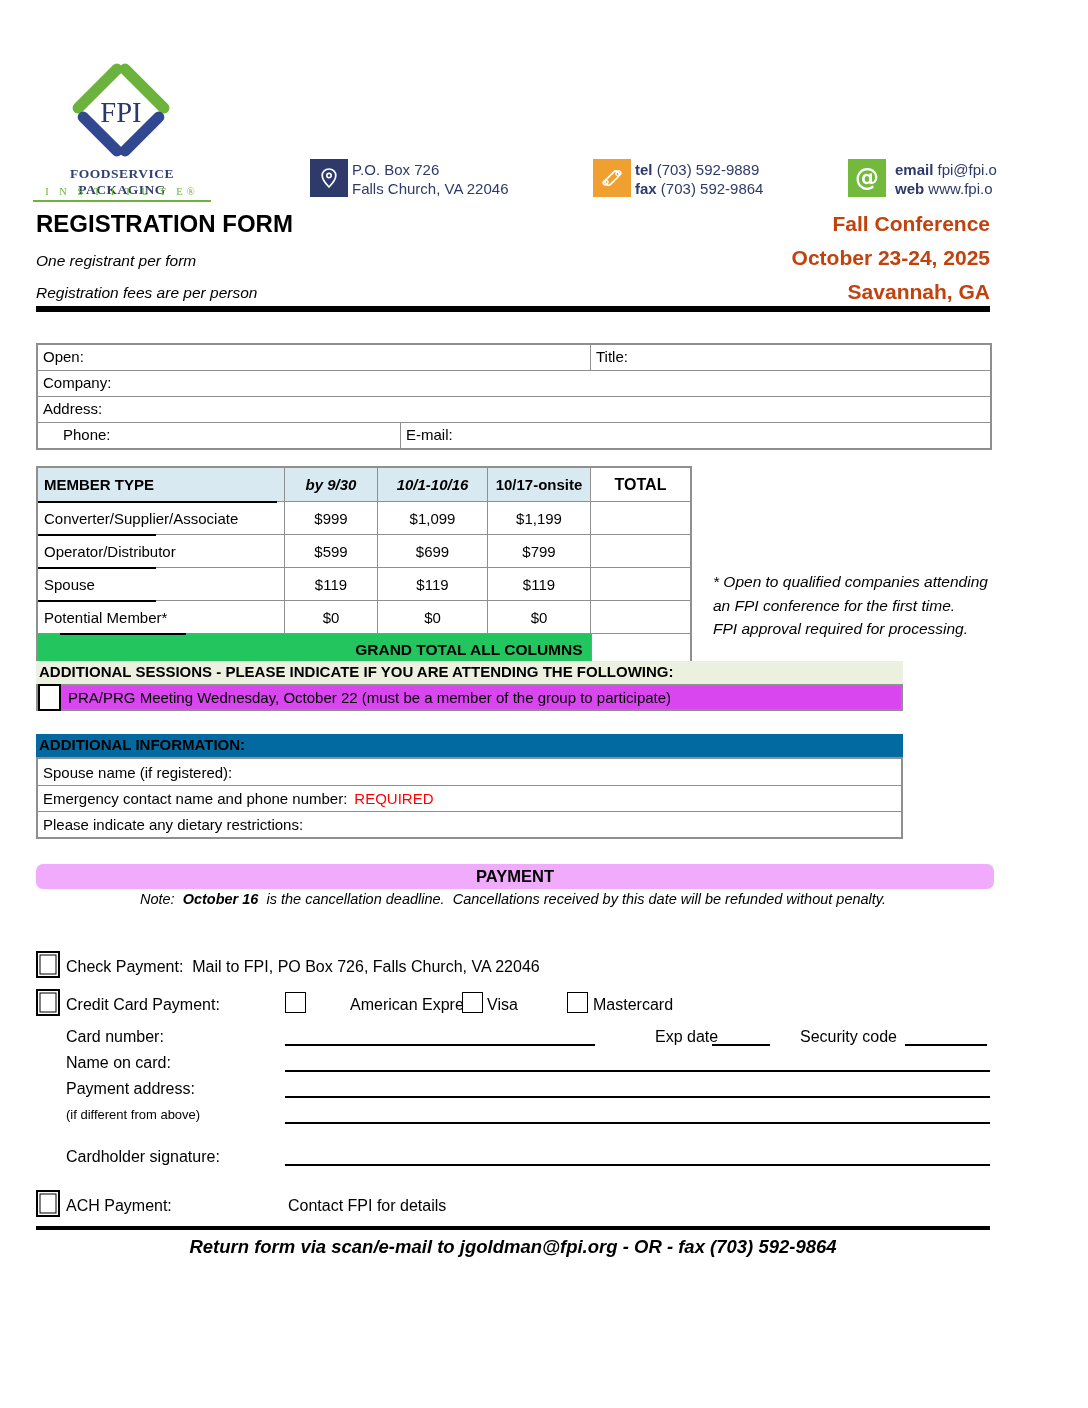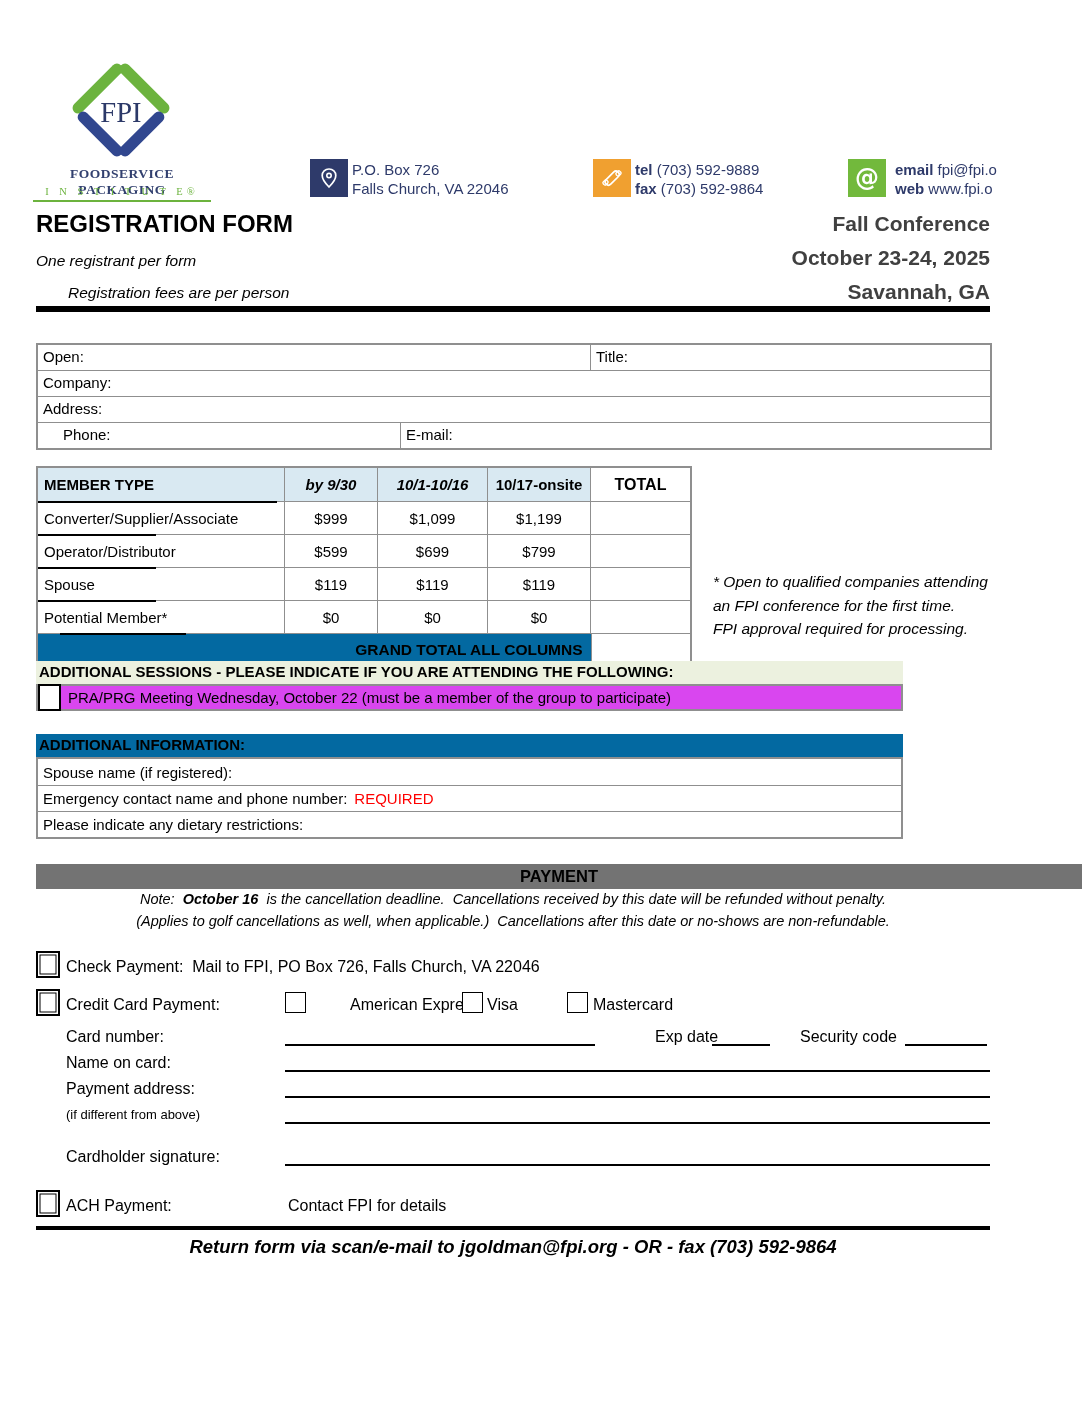--- a/index.html
+++ b/index.html
@@ -24,21 +24,21 @@
   .ctext { position:absolute; font-size:15px; color:#2e3a6a; line-height:19px; }
   .ctext b { font-weight:bold; }
   .ctext.loc { left:352px; top:160px; }
   .ctext.tel { left:635px; top:160px; }
   .ctext.eml { left:895px; top:160px; }
   .at-glyph { color:#fff; font-size:24px; font-weight:bold; font-family:"DejaVu Sans", sans-serif; }
 
   
   .h-title { position:absolute; left:36px; top:210px; font-size:24px; font-weight:bold; letter-spacing:0px; }
   .h-sub { position:absolute; left:36px; font-size:15.5px; font-style:italic; }
-  .h-right { position:absolute; right:98px; text-align:right; color:#404040; font-weight:bold; }
+  .h-right { position:absolute; right:98px; text-align:right; color:#c2410c; font-weight:bold; }
   .rule-thick { position:absolute; left:36px; width:954px; background:#000; }
 
   
   .ftable { position:absolute; border:2px solid #8f8f8f; background:#fff; }
   .frow { display:flex; border-top:1.6px solid #8f8f8f; }
   .frow:first-child { border-top:none; }
   .fcell { border-left:1.6px solid #8f8f8f; padding:3px 5px; font-size:15px; height:25px; }
   .fcell:first-child { border-left:none; }
 
   
@@ -49,41 +49,41 @@
   .fees .c1 { width:93px; justify-content:center; }
   .fees .c2 { width:110px; justify-content:center; }
   .fees .c3 { width:103px; justify-content:center; }
   .fees .c4 { width:100px; }
   .fees .hdr { background:#d9e9f2; font-weight:bold; }
   .fees .hdr.white { background:#fff; justify-content:center; font-size:16px; }
   .fees .it { font-style:italic; }
   .blk-ul::after { content:""; position:absolute; left:0; bottom:-2px; height:2.5px; background:#000; width:48%; }
   .blk-ul.w97::after { width:97%; }
   .blk-ul.off::after { left:9%; width:51%; }
-  .gt-cell { width:556px; background:#0369a1; font-weight:bold; display:flex; align-items:center; justify-content:flex-end; padding-right:8px; font-size:15.5px; }
+  .gt-cell { width:556px; background:#22c55e; font-weight:bold; display:flex; align-items:center; justify-content:flex-end; padding-right:8px; font-size:15.5px; }
 
   .footnote { position:absolute; left:713px; top:570px; font-style:italic; font-size:15.5px; line-height:23.5px; }
 
   
   .sec-hdr { position:absolute; left:36px; width:867px; height:23px; font-weight:bold; font-size:15px; padding:2px 3px; }
   .sec-green { background:#ecf1df; }
   .sec-peach { background:#0369a1; }
 
   .sess-row { position:absolute; left:36px; top:684px; width:867px; height:27px; border:2px solid #8f8f8f;
     background:#d946ef; display:flex; align-items:center; padding-left:30px; font-size:15px; }
   .sess-cb { position:absolute; left:0px; top:-2px; width:23px; height:27px; background:#fff; border:2.5px solid #000; }
 
   .info-rows { position:absolute; left:36px; top:757px; width:867px; border:2px solid #8f8f8f; }
   .info-row { height:26px; border-top:1.6px solid #8f8f8f; display:flex; align-items:center; padding:0 5px; font-size:15px; background:#fff; }
   .info-row:first-child { border-top:none; }
   .required { color:#ff0000; margin-left:7px; }
 
   
-  .pay-bar { position:absolute; left:36px; top:864px; width:1046px; height:25px; background:#737373;
-    display:flex; align-items:center; justify-content:center; font-weight:bold; font-size:16.5px; }
+  .pay-bar { position:absolute; left:36px; top:864px; width:958px; height:25px; background:#f0abfc;
+    display:flex; align-items:center; justify-content:center; font-weight:bold; font-size:16.5px;border-radius:7px; }
   .pay-note { position:absolute; left:36px; width:954px; text-align:center; font-style:italic; font-size:14.5px; }
   .pay-note b { font-weight:bold; }
   .cb-big { position:absolute; width:24px; height:27px; box-shadow:inset 0 0 0 1.5px #fff, inset 0 0 0 2.5px #000; }
   .cb-small { position:absolute; width:21px; height:21px; border:1.6px solid #000; background:#fff; }
   .plabel { position:absolute; font-size:16px; }
   .plabel.small { font-size:13px; }
   .blank { position:absolute; border-bottom:2.2px solid #000; }
 
   .rule-footer { position:absolute; left:36px; top:1226px; width:954px; height:4px; background:#000; }
   .footer-text { position:absolute; left:36px; top:1236px; width:954px; text-align:center;
@@ -130,21 +130,21 @@
   <div class="cicon eml">
     <span class="at-glyph">@</span>
   </div>
   <div class="ctext eml">
     <div><b>email</b><span class="pre"> fpi@fpi.o</span></div>
     <div><b>web</b><span class="pre"> www.fpi.o</span></div>
   </div>
 
   <div class="h-title">REGISTRATION FORM</div>
   <div class="h-sub" style="top:252px;">One registrant per form</div>
-  <div class="h-sub" style="top:284px;margin-left:32px;">Registration fees are per person</div>
+  <div class="h-sub" style="top:284px;">Registration fees are per person</div>
   <div class="h-right" style="top:212px; font-size:21px;">Fall Conference</div>
   <div class="h-right" style="top:246px; font-size:21px;">October 23-24, 2025</div>
   <div class="h-right" style="top:280px; font-size:21px;">Savannah, GA</div>
   <div class="rule-thick" style="top:306px; height:6px;"></div>
 
   <div class="ftable" style="left:36px; top:343px; width:956px;">
     <div class="frow">
       <div class="fcell" style="width:552px;"><span>Open:</span></div>
       <div class="fcell" style="flex:1;"><span>Title:</span></div>
     </div>
@@ -278,23 +278,20 @@
     <div class="info-row">
       <span>Please indicate any dietary restrictions:</span>
     </div>
   </div>
 
   <div class="pay-bar">
       <span>PAYMENT</span>
     </div>
   <div class="pay-note" style="top:891px;">
     <span class="pre">Note:  </span><b class="pre">October 16</b><span class="pre">  is the cancellation deadline.  Cancellations received by this date will be refunded without penalty.</span>
-  </div>
-  <div class="pay-note" style="top:913px;">
-    <span class="pre">(Applies to golf cancellations as well, when applicable.)  Cancellations after this date or no-shows are non-refundable.</span>
   </div>
 
   <div class="cb-big" style="left:36px; top:951px; border:2.5px solid #000;"></div>
   <div class="plabel pre" style="left:66px; top:958px;">Check Payment:  Mail to FPI, PO Box 726, Falls Church, VA 22046</div>
 
   <div class="cb-big" style="left:36px; top:989px; border:2.5px solid #000;"></div>
   <div class="plabel" style="left:66px; top:996px;">Credit Card Payment:</div>
   <div class="cb-small" style="left:285px; top:992px;"></div>
   <div class="plabel" style="left:310px; top:996px;margin-left:40px;">American Express</div>
   <div class="cb-small" style="left:462px; top:992px;"></div>

